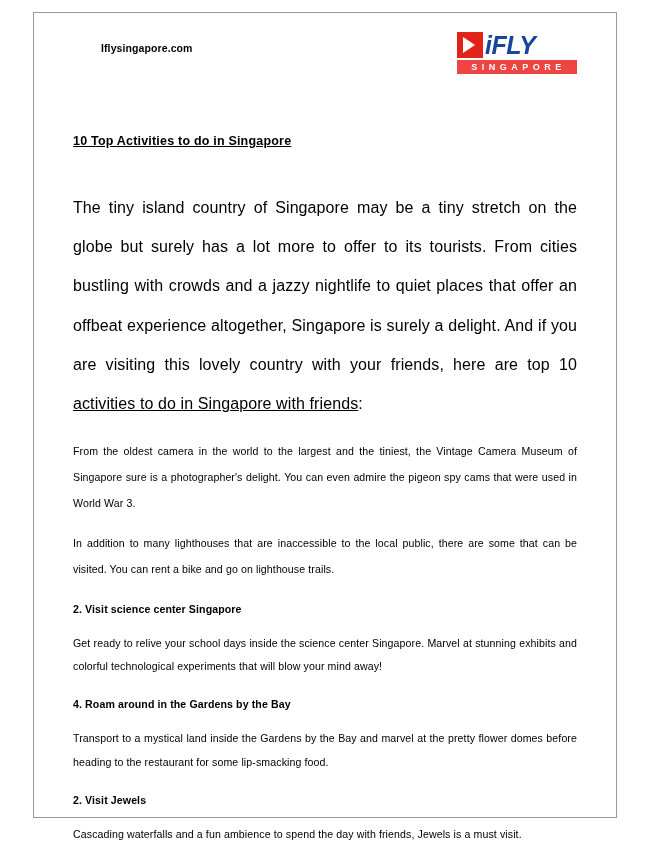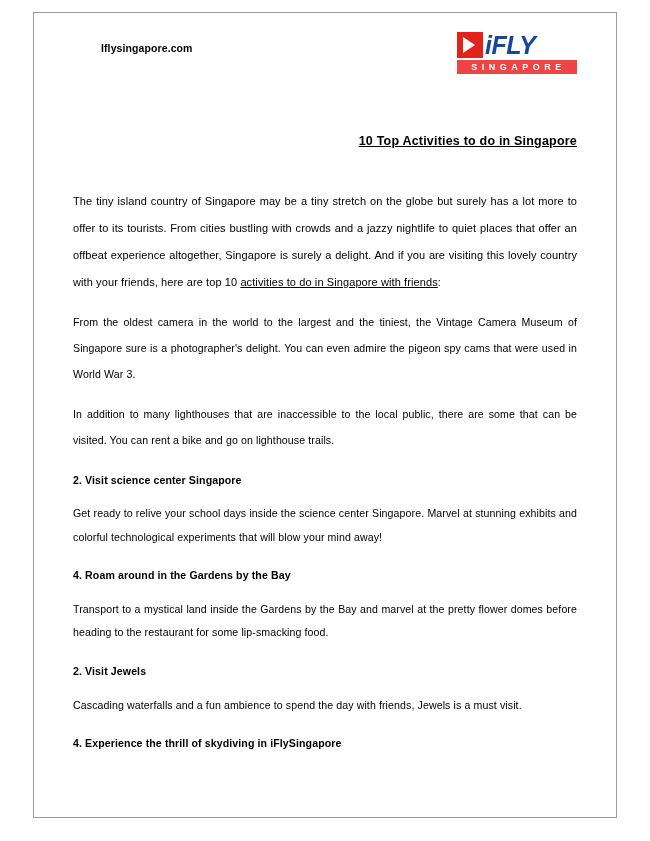--- a/index.html
+++ b/index.html
@@ -100,30 +100,30 @@
     font-weight: bold;
     letter-spacing: 4.5px;
     text-align: center;
     padding: 2px 0 2px 3px;
     width: 120px;
     box-sizing: border-box;
   }
   
   .doc-title {
     margin-top: 44px;
-    text-align: right;
+    text-align: left;
     font-size: 12.5px;
     font-weight: bold;
     text-decoration: underline;
     letter-spacing: 0.2px;
   }
   
   .intro {
     margin-top: 40px;
-    font-size: 11px;
+    font-size: 16px;
     line-height: 2.45;
     text-align: justify;
     letter-spacing: 0.1px;
   }
   .intro a {
     color: #000;
     text-decoration: underline;
   }
   .sec-head {
     margin-top: 18px;

